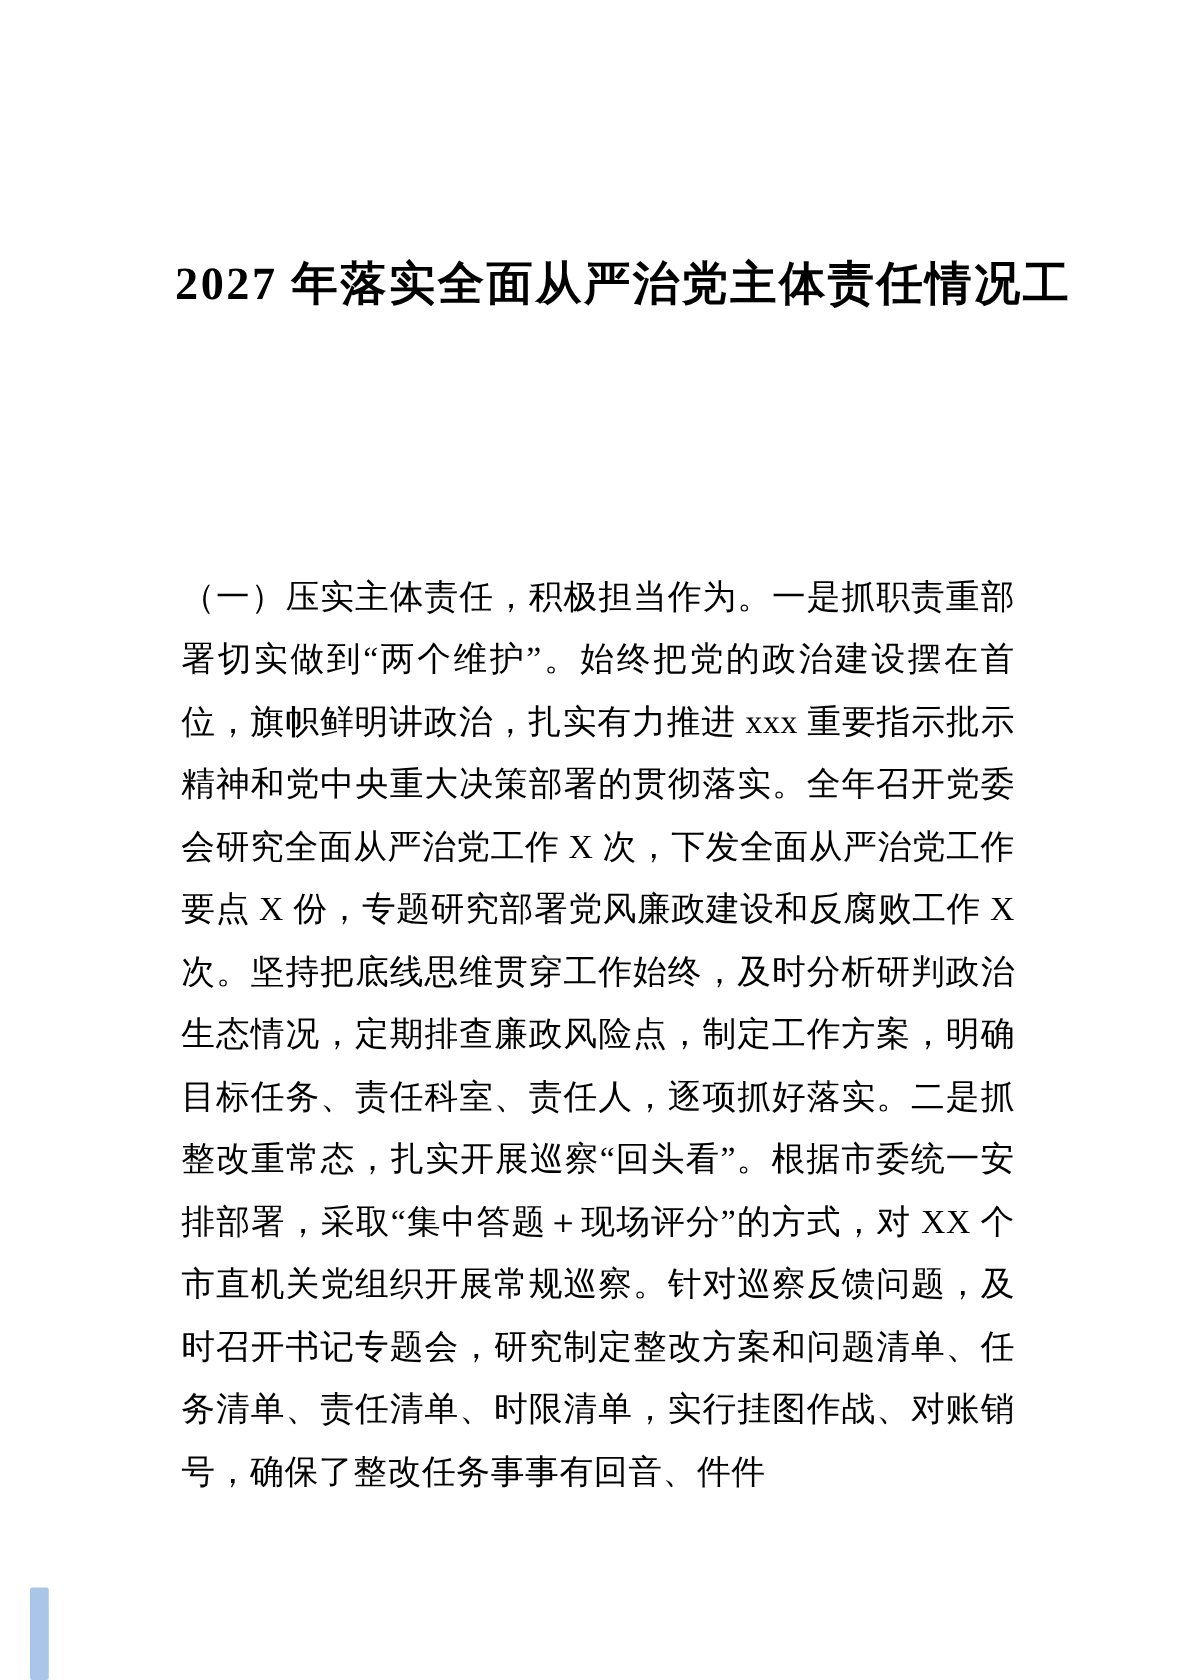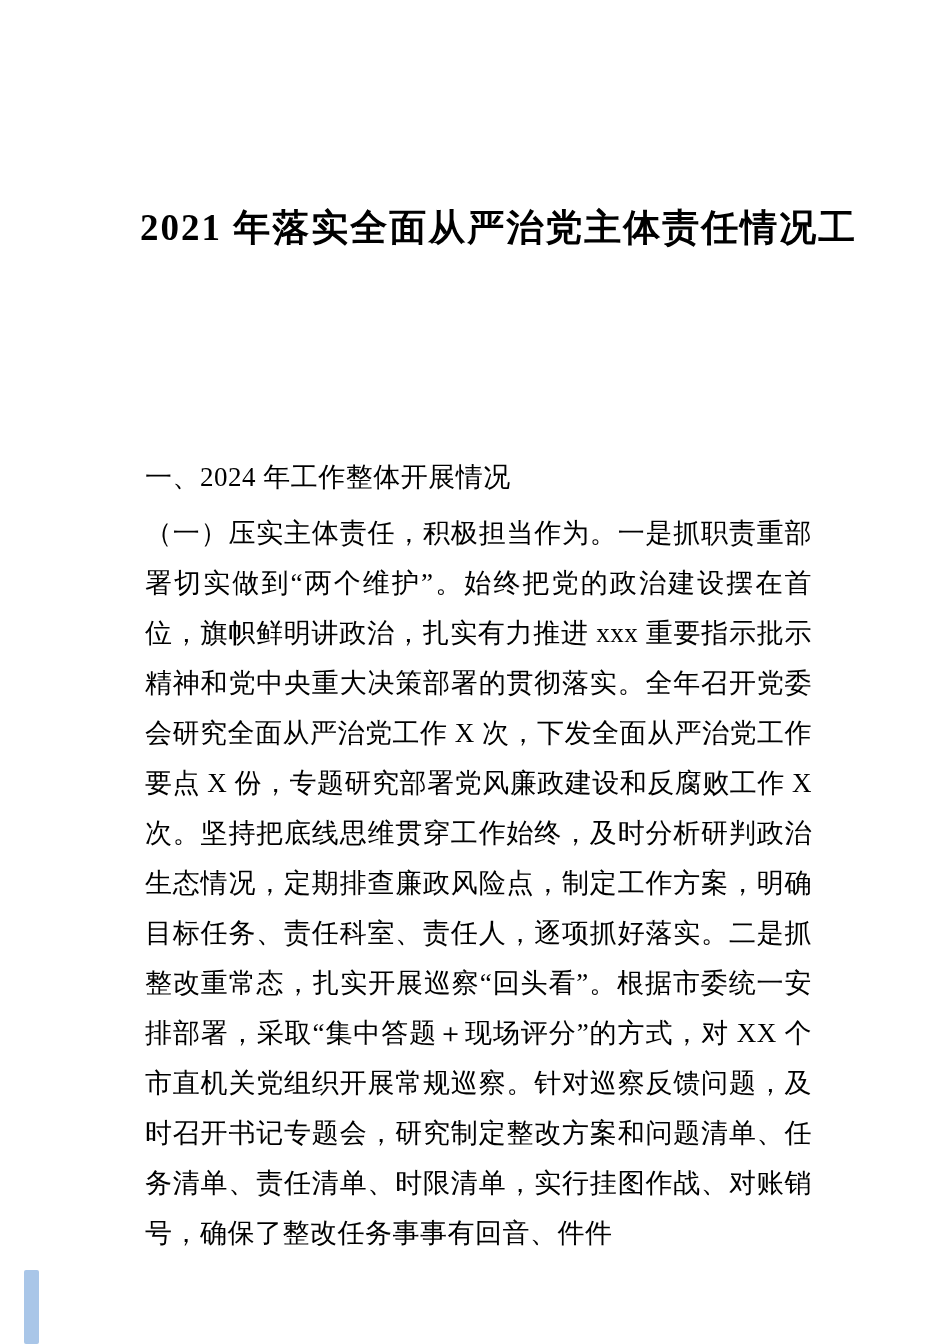--- a/index.html
+++ b/index.html
@@ -63,23 +63,22 @@
     background: #a9c6e8;
     border-radius: 2px;
   }
 </style>
 </head>
 <body style="background: rgb(255, 255, 255);">
 
 <div class="page">
 
   <div class="doc-title">
-    <span class="title-line">2021 年落实全面从严治党主体责任情况工</span>
+    <span class="title-line">2027 年落实全面从严治党主体责任情况工</span>
   </div>
 
   <div class="doc-body">
-    <p class="heading">一、2024 年工作整体开展情况</p>
     <p class="para">（一）压实主体责任，积极担当作为。一是抓职责重部署切实做到“两个维护”。始终把党的政治建设摆在首位，旗帜鲜明讲政治，扎实有力推进 xxx 重要指示批示精神和党中央重大决策部署的贯彻落实。全年召开党委会研究全面从严治党工作 X 次，下发全面从严治党工作要点 X 份，专题研究部署党风廉政建设和反腐败工作 X 次。坚持把底线思维贯穿工作始终，及时分析研判政治生态情况，定期排查廉政风险点，制定工作方案，明确目标任务、责任科室、责任人，逐项抓好落实。二是抓整改重常态，扎实开展巡察“回头看”。根据市委统一安排部署，采取“集中答题＋现场评分”的方式，对 XX 个市直机关党组织开展常规巡察。针对巡察反馈问题，及时召开书记专题会，研究制定整改方案和问题清单、任务清单、责任清单、时限清单，实行挂图作战、对账销号，确保了整改任务事事有回音、件件</p>
   </div>
 
   <div class="edge-marker" style="background: rgb(169, 198, 232);"></div>
 
 </div>
 
 </body></html>

